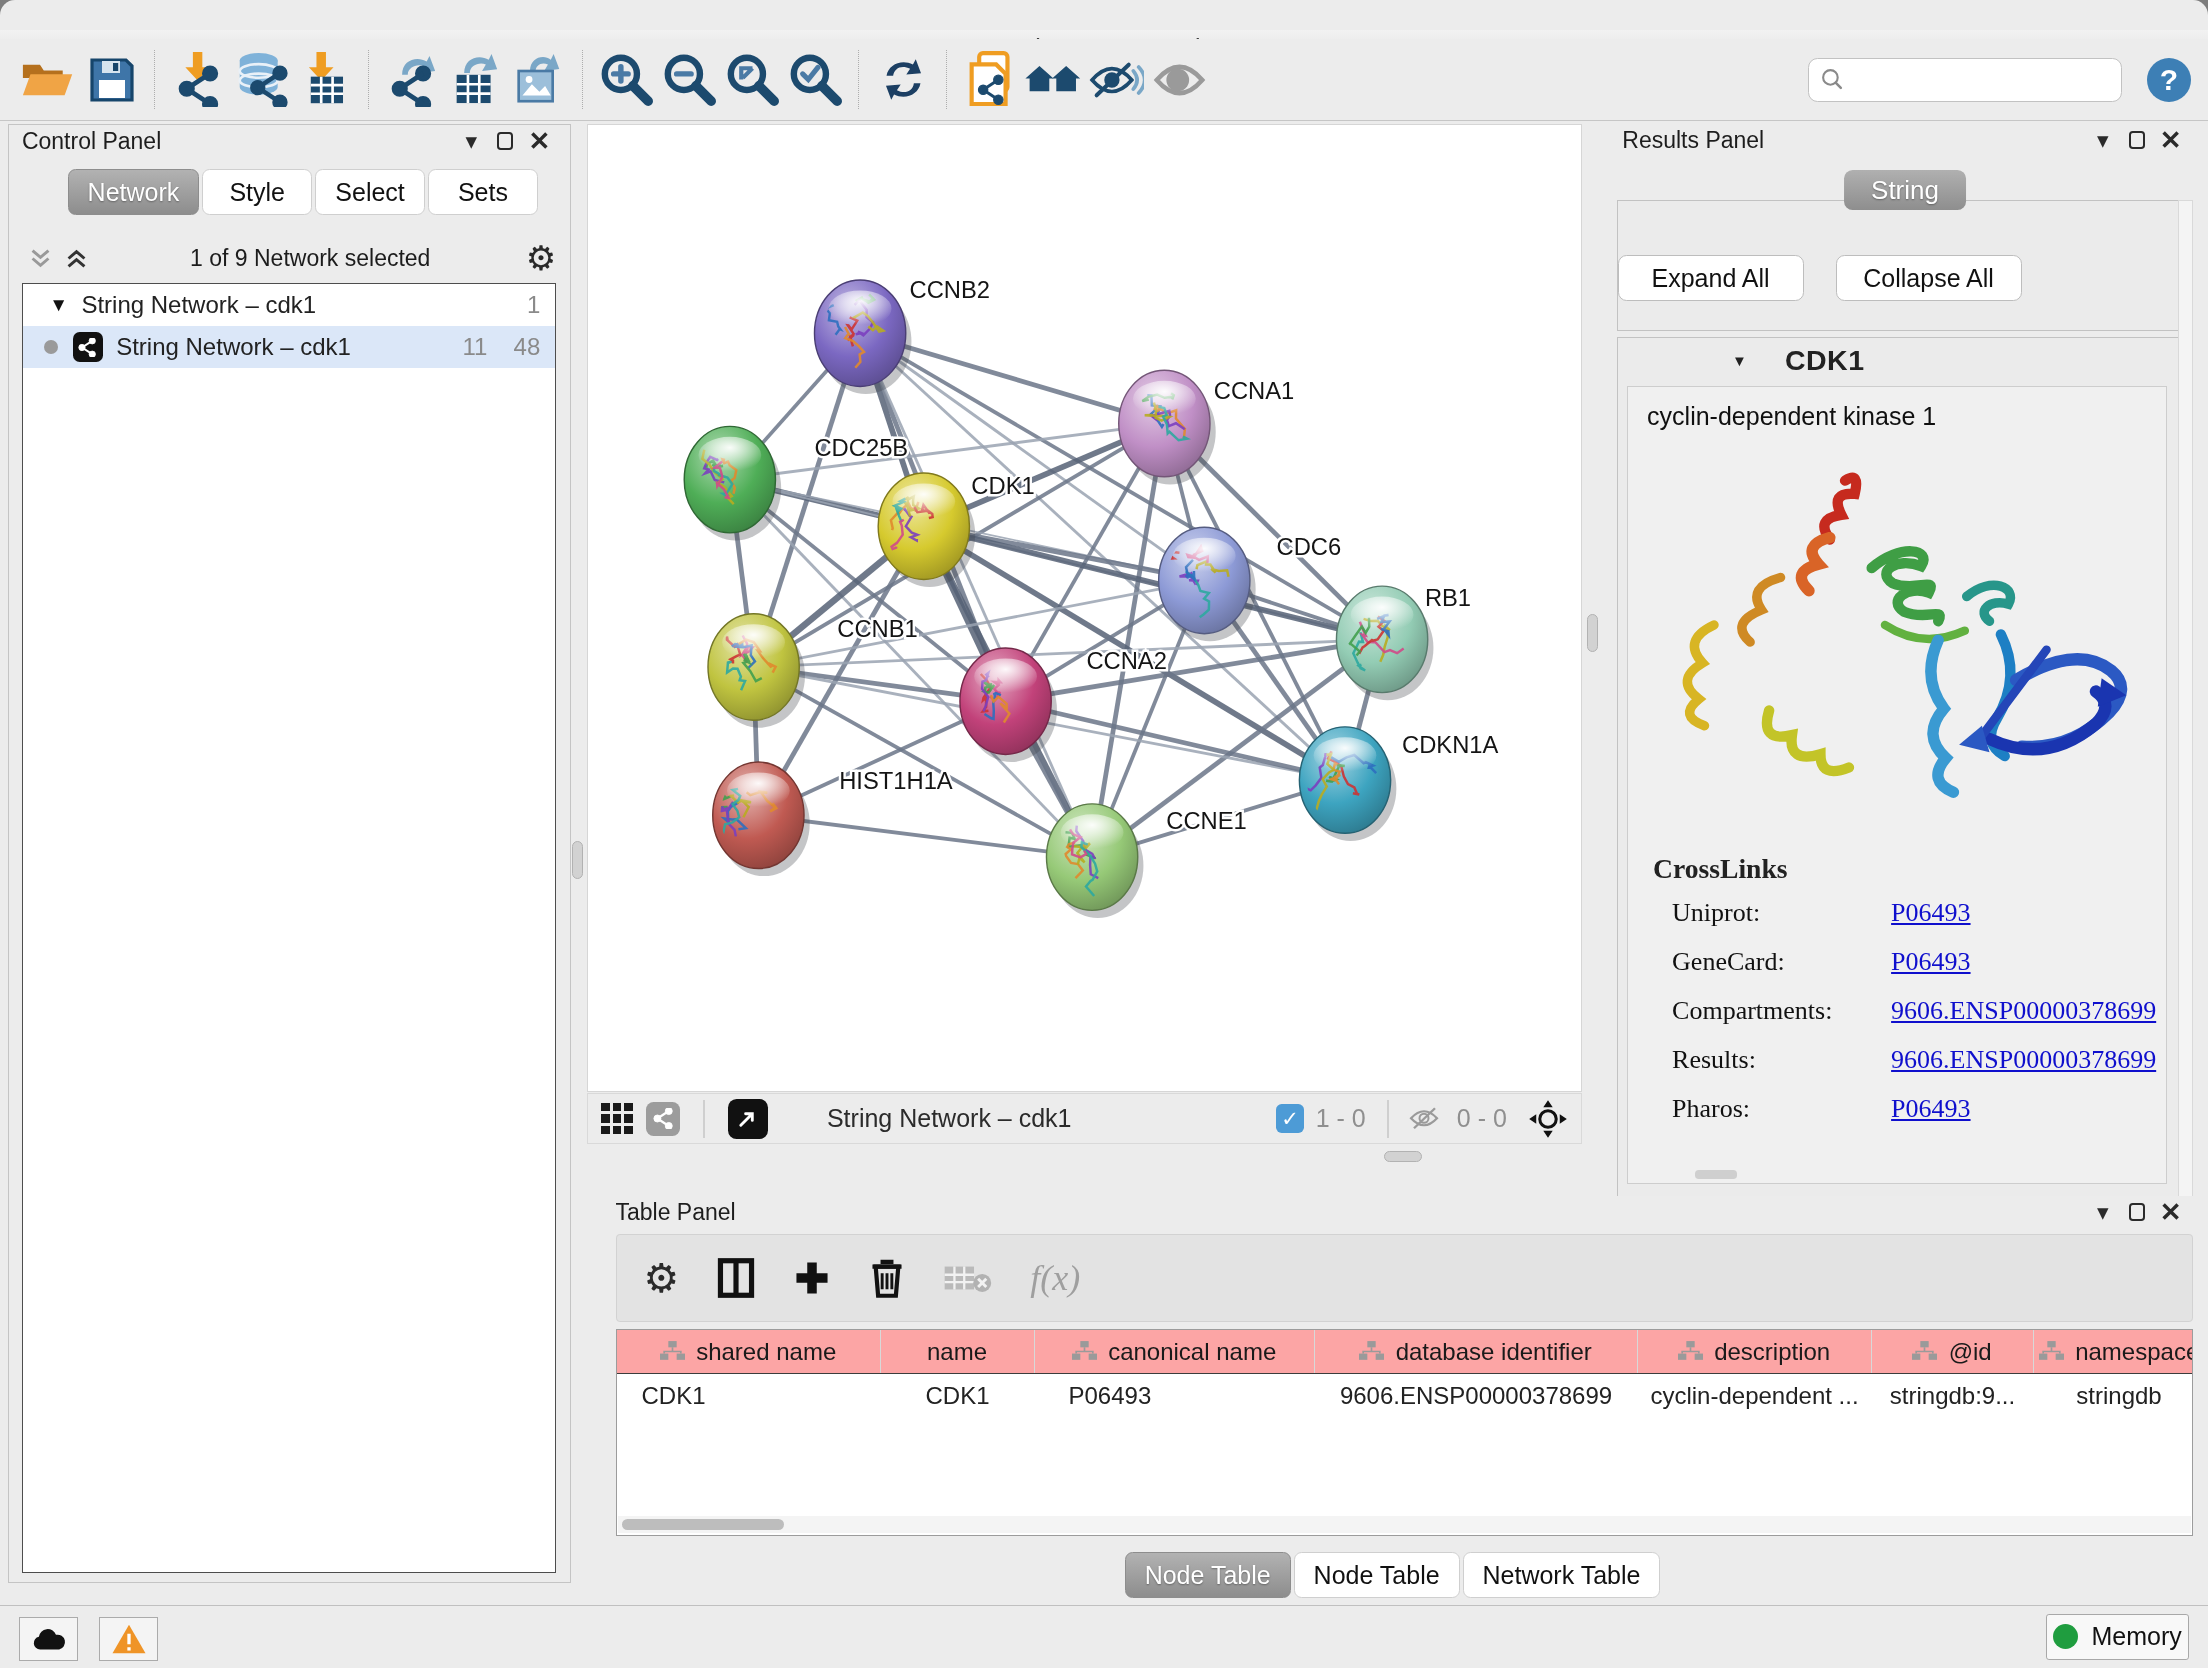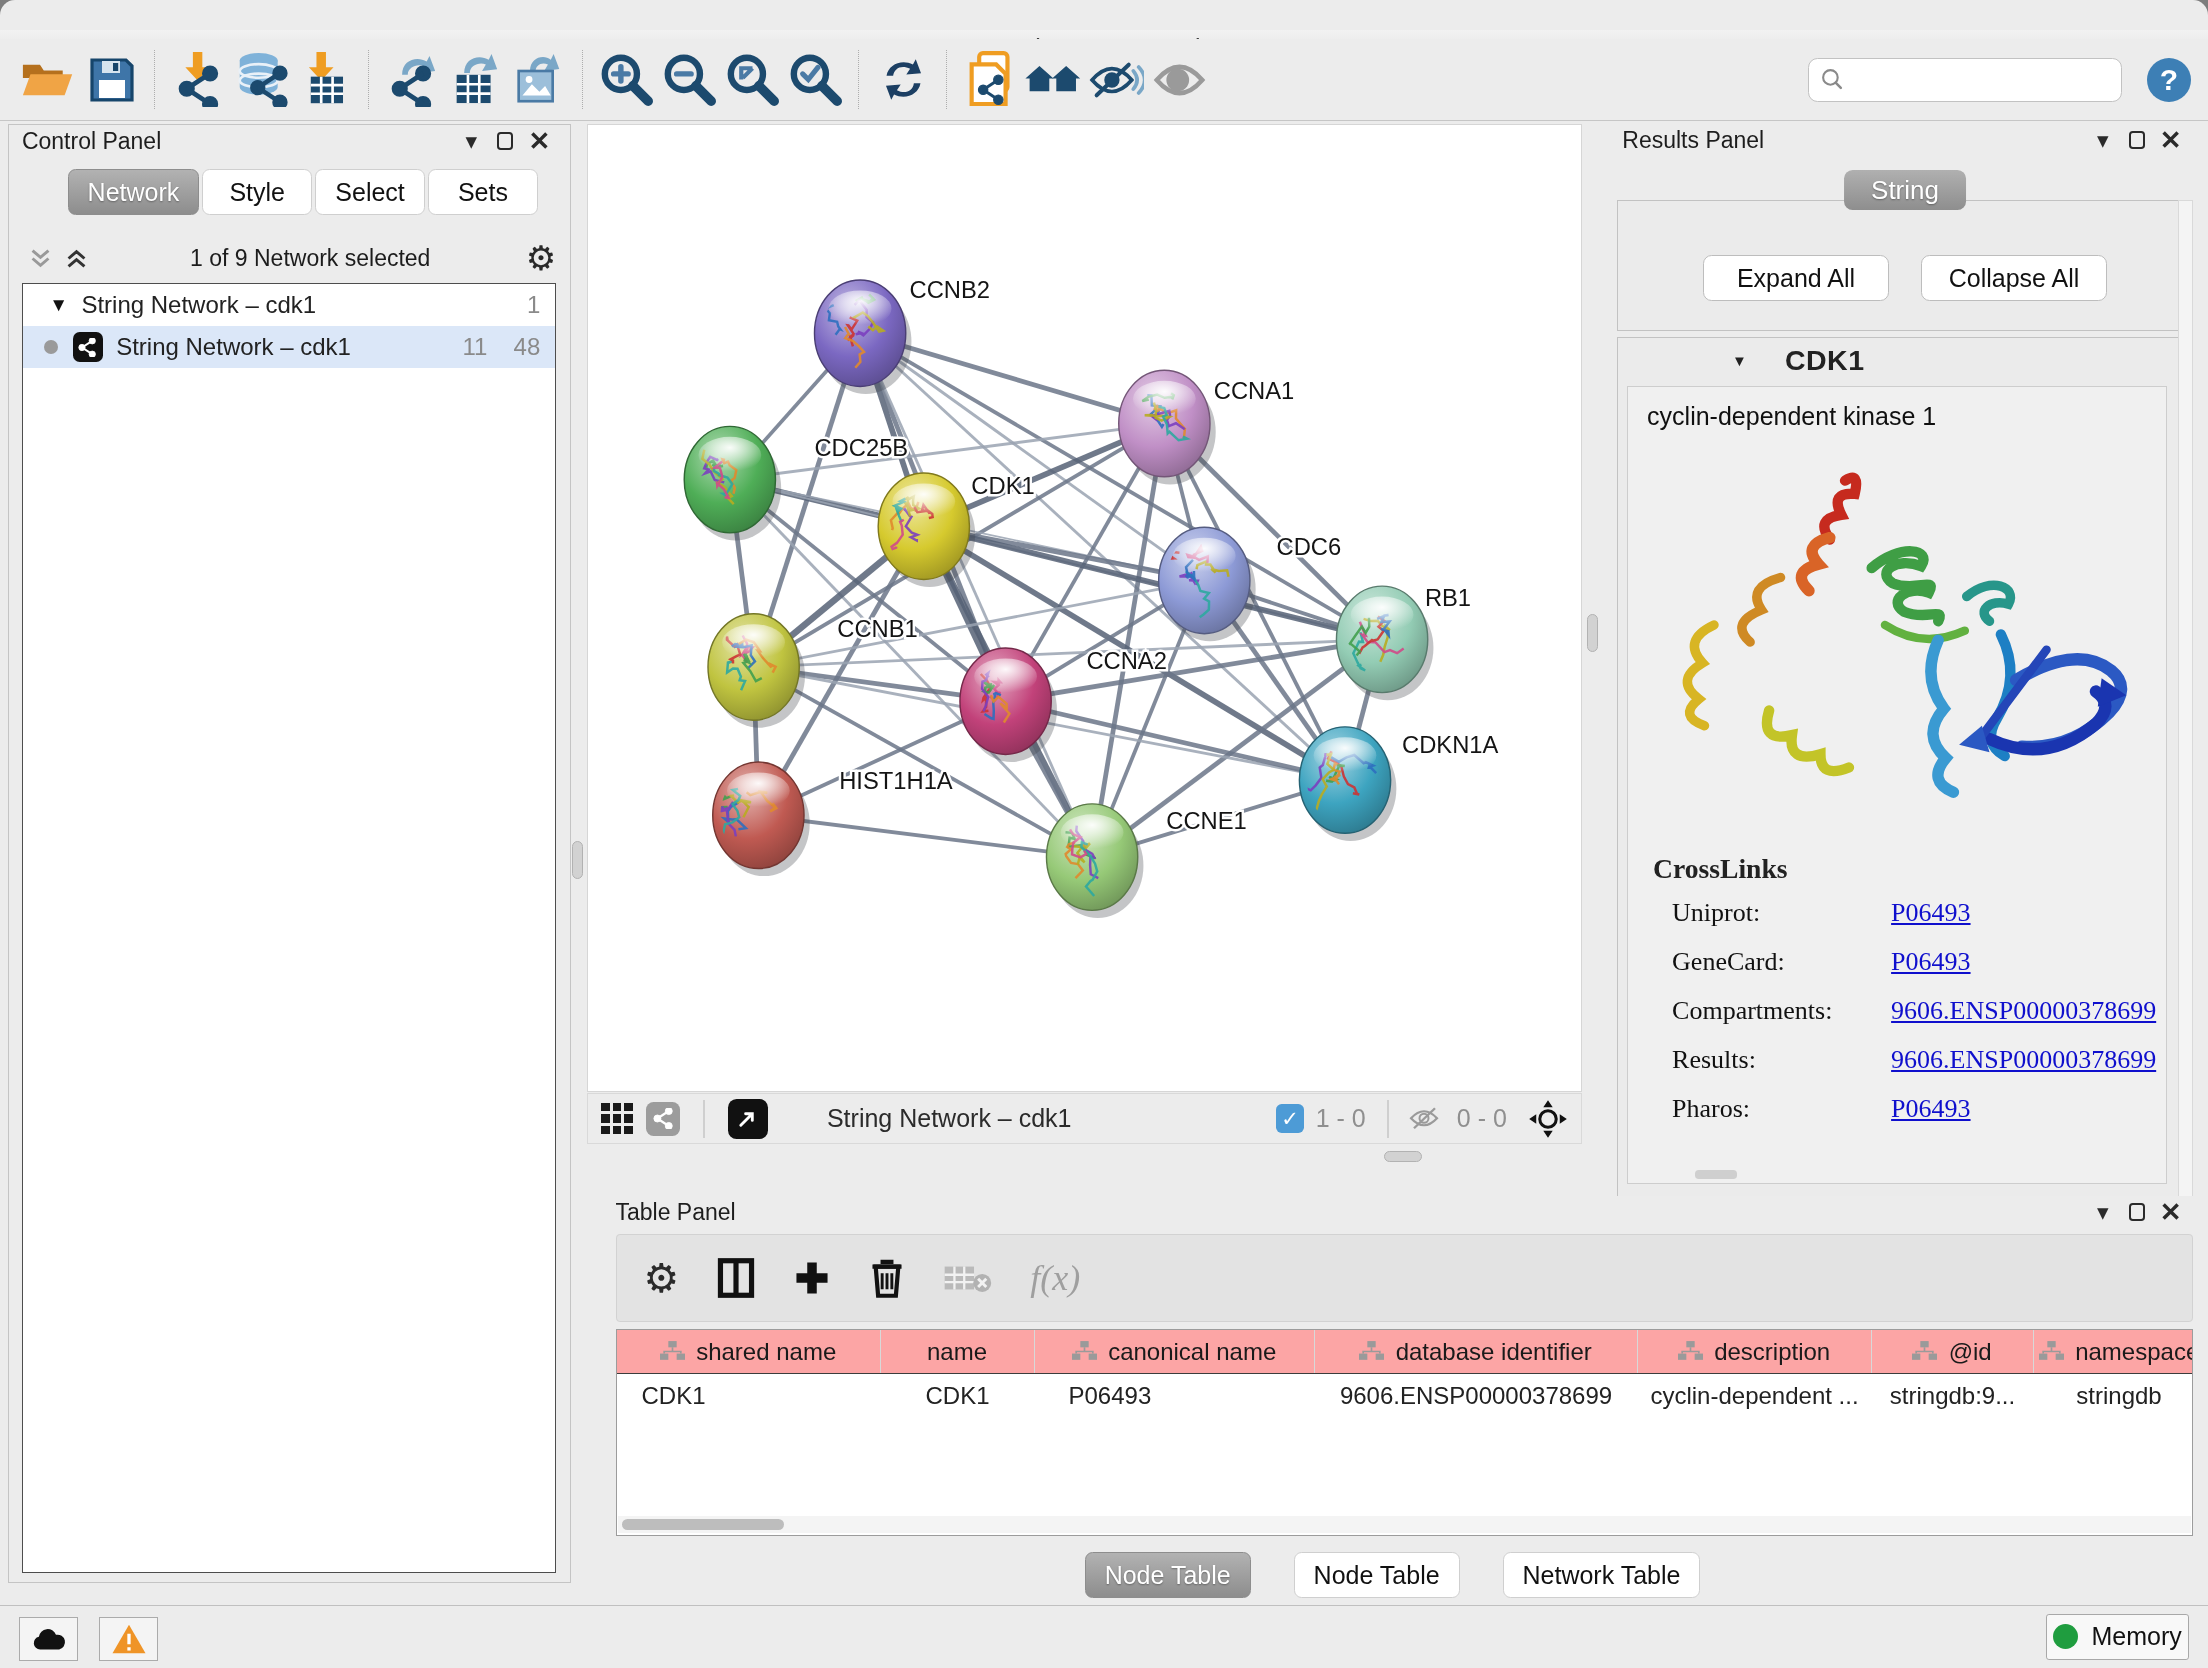--- a/index.html
+++ b/index.html
@@ -72,21 +72,21 @@
     align-items:center;justify-content:center;}
   
   .handle-v{position:absolute;width:11.4px;height:38px;border-radius:5.7px;background:#d2d2d2;border:1px solid #b2b2b2;}
   .handle-h{position:absolute;width:38px;height:11.4px;border-radius:5.7px;background:#d2d2d2;border:1px solid #b2b2b2;}
   
   .results-panel{position:absolute;left:1609px;top:124px;width:592px;height:1071px;background:#ececec;}
   .rp-tab{position:absolute;left:50%;transform:translateX(-50%);top:46px;height:40px;padding:0 27px;
     background:linear-gradient(#b0b0b0,#8e8e8e);color:#fff;font-size:26px;display:flex;align-items:center;
     border-radius:8.6px;text-shadow:0 1px 1.9px rgba(0,0,0,.35);z-index:2;}
   .rp-boxA{position:absolute;left:7.6px;right:7.6px;top:76px;height:131px;border:1.9px solid #c2c2c2;background:#ebebeb;
-    display:flex;align-items:center;justify-content:center;gap:32px;padding-top:25px;}
+    display:flex;align-items:center;justify-content:flex-start;gap:32px;padding-top:25px;}
   .rp-btn{height:46px;min-width:186px;background:#fff;border:1px solid #bdbdbd;border-radius:8.6px;
     font-size:25px;display:flex;align-items:center;justify-content:center;color:#111;}
   .rp-boxB{position:absolute;left:7.6px;right:7.6px;top:213px;height:892px;border:1.9px solid #c2c2c2;background:#ebebeb;}
   .rp-gene-head{height:44px;display:flex;align-items:center;padding:0 28.5px;gap:38px;}
   .rp-gene-head .sym{font-size:28.5px;font-weight:bold;letter-spacing:0.5px;}
   .rp-inner{position:absolute;left:9.5px;right:25px;top:48px;bottom:44px;border:1px solid #cdcdcd;background:#f0f0f0;}
   .rp-desc{font-size:25px;padding:15px 19px 0 19px;color:#101010;}
   .protein-img{position:absolute;left:19px;top:67px;width:514px;height:380px;}
   .crosslinks{position:absolute;left:25px;top:466px;right:11.4px;font-family:"Liberation Serif",serif;}
   .cl-title{font-size:27.6px;font-weight:bold;margin-bottom:13.3px;}
@@ -101,21 +101,21 @@
     border:1px solid #d2d2d2;border-radius:3.8px;display:flex;align-items:center;gap:38px;padding:0 27px;}
   .tp-table{position:absolute;left:28.5px;right:7.6px;top:133px;height:207px;background:#fff;border:1.9px solid #9c9c9c;overflow:hidden;}
   .thead{display:flex;height:44px;background:#fca5a5;border-bottom:1.9px solid #3c3c3c;}
   .th{display:flex;align-items:center;justify-content:center;gap:11.4px;font-size:24px;color:#1a1a1a;
     border-right:1px solid #d8d8d8;flex:none;overflow:hidden;white-space:nowrap;}
   .trow{display:flex;height:44px;align-items:center;font-size:24px;}
   .td{flex:none;overflow:hidden;white-space:nowrap;text-align:center;}
   .td.left{text-align:left;padding-left:25px;}
   .hscroll{position:absolute;left:1.9px;right:1.9px;bottom:1.9px;height:17px;background:#f4f4f4;}
   .hthumb{position:absolute;left:3.8px;top:2.9px;width:162px;height:11.4px;background:#bdbdbd;border-radius:5.7px;}
-  .tp-tabs{position:absolute;left:0;right:0;top:356px;display:flex;justify-content:center;gap:40px;}
+  .tp-tabs{position:absolute;left:0;right:0;top:356px;display:flex;justify-content:center;}
   
   .statusbar{position:absolute;left:0;right:0;bottom:0;height:63px;background:#ececec;border-top:1px solid #c0c0c0;}
   .sb-btn{position:absolute;top:11.4px;width:59px;height:44px;background:#f4f4f4;border:1px solid #ababab;
     display:flex;align-items:center;justify-content:center;}
   .mem-btn{position:absolute;right:19px;top:7.6px;width:143px;height:46px;background:#f8f8f8;border:1px solid #a8a8a8;
     border-radius:2.9px;display:flex;align-items:center;justify-content:center;gap:13.3px;font-size:25px;color:#111;}
   .mem-dot{width:25px;height:25px;border-radius:50%;background:#1f9d3f;}
   a{cursor:pointer;}
 </style>
 </head>

